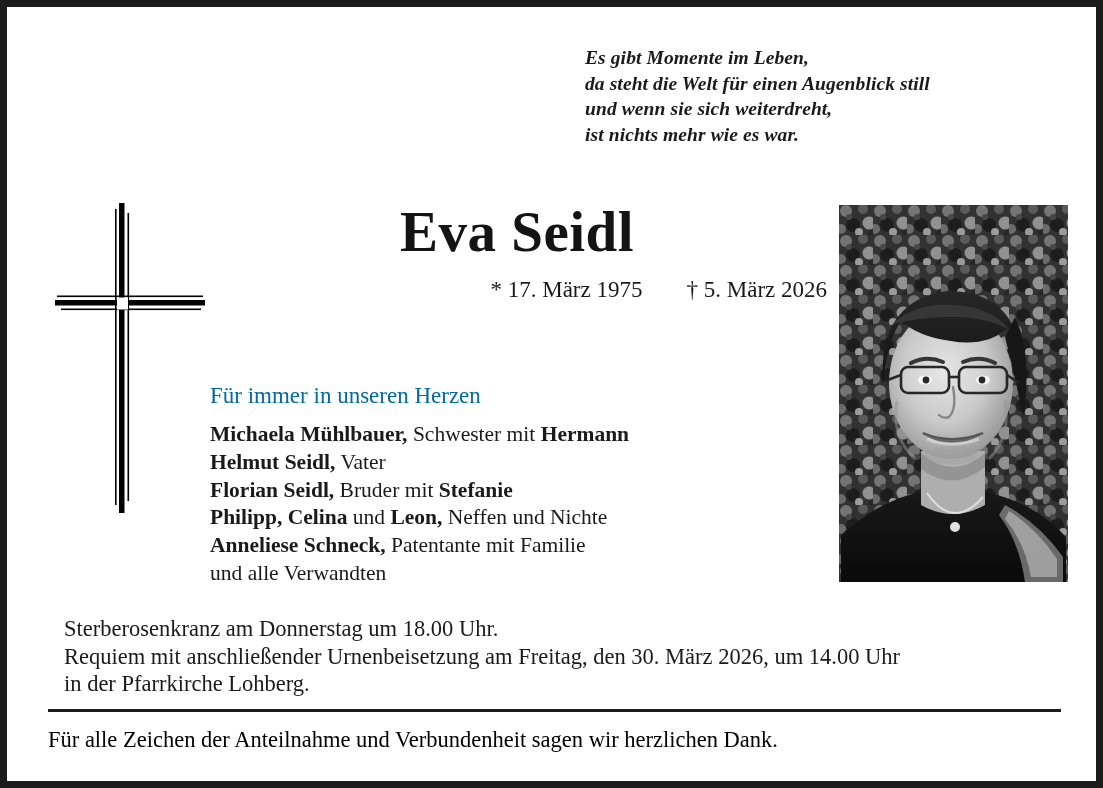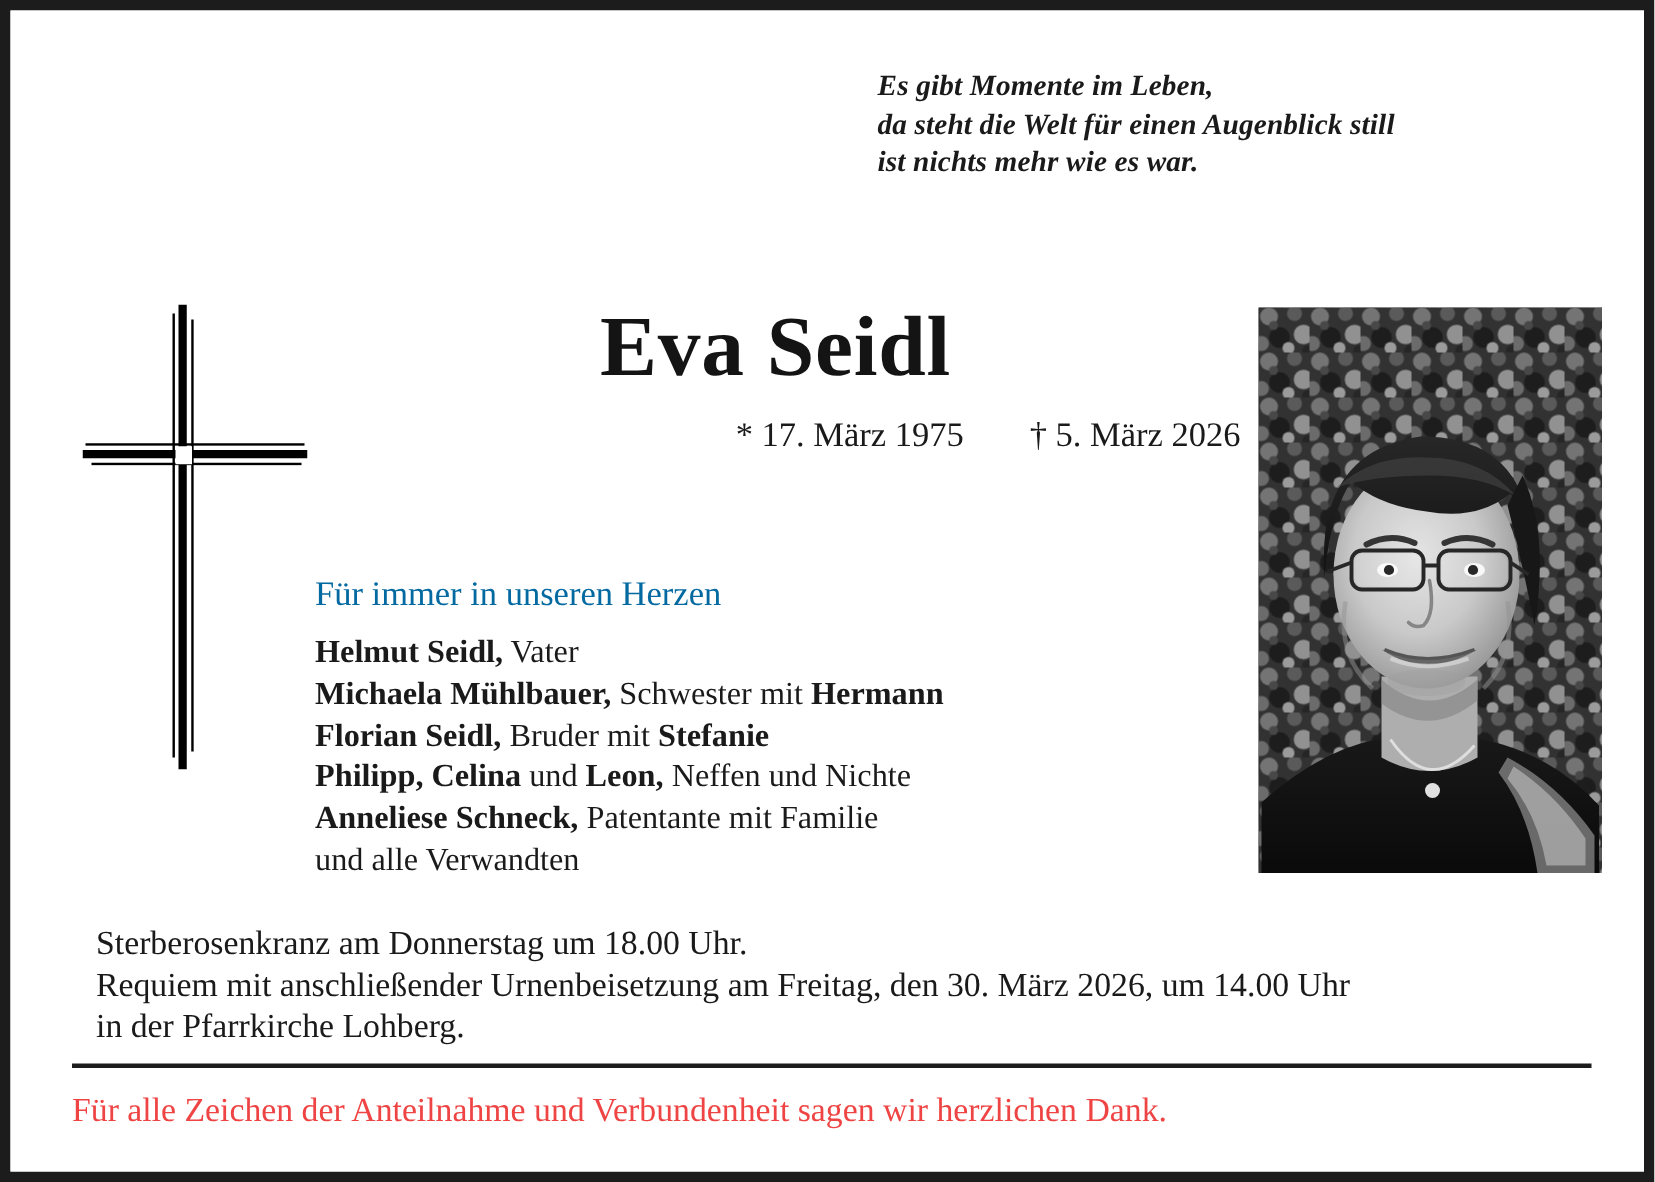--- a/index.html
+++ b/index.html
@@ -154,32 +154,33 @@
   }
 
   
   #thanks {
     position: absolute;
     left: 41px;
     top: 718px;
     font-size: 22.5px;
     line-height: 29px;
     white-space: nowrap;
-    color: #ef4444;
+    color: #000000;
   }
 </style>
 </head>
 <body>
 
 <div id="notice">
   <div class="inner">
 
     <div id="poem">
       <div class="pline">Es gibt Momente im Leben,</div>
       <div class="pline">da steht die Welt für einen Augenblick still</div>
+      <div class="pline">und wenn sie sich weiterdreht,</div>
       <div class="pline">ist nichts mehr wie es war.</div>
     </div>
 
     <div id="cross">
       <svg width="150" height="310" viewBox="0 0 150 310" xmlns="http://www.w3.org/2000/svg">
         <g fill="#000000">
 
           <rect x="60" y="6" width="1.6" height="296"></rect>
           <rect x="64" y="0" width="5.5" height="310"></rect>
           <rect x="72.5" y="10" width="1.6" height="288"></rect>
@@ -196,22 +197,22 @@
     <div id="name">Eva Seidl</div>
 
     <div id="dates">
       <span class="birth">* 17. März 1975</span><span class="death">† 5. März 2026</span>
     </div>
 
 
     <div id="heartline">Für immer in unseren Herzen</div>
 
     <div id="family">
+      <div class="fline"><b>Michaela Mühlbauer,</b><span> Schwester mit </span><b>Hermann</b></div>
       <div class="fline"><b>Helmut Seidl,</b><span> Vater</span></div>
-      <div class="fline"><b>Michaela Mühlbauer,</b><span> Schwester mit </span><b>Hermann</b></div>
       <div class="fline"><b>Florian Seidl,</b><span> Bruder mit </span><b>Stefanie</b></div>
       <div class="fline"><b>Philipp, Celina</b><span> und </span><b>Leon,</b><span> Neffen und Nichte</span></div>
       <div class="fline"><b>Anneliese Schneck,</b><span> Patentante mit Familie</span></div>
       <div class="fline"><span>und alle Verwandten</span></div>
     </div>
 
     <div id="photo">
       <svg width="229" height="377" viewBox="0 0 229 377" xmlns="http://www.w3.org/2000/svg">
         <defs>
           <radialGradient id="faceG" cx="45%" cy="42%" r="62%">

